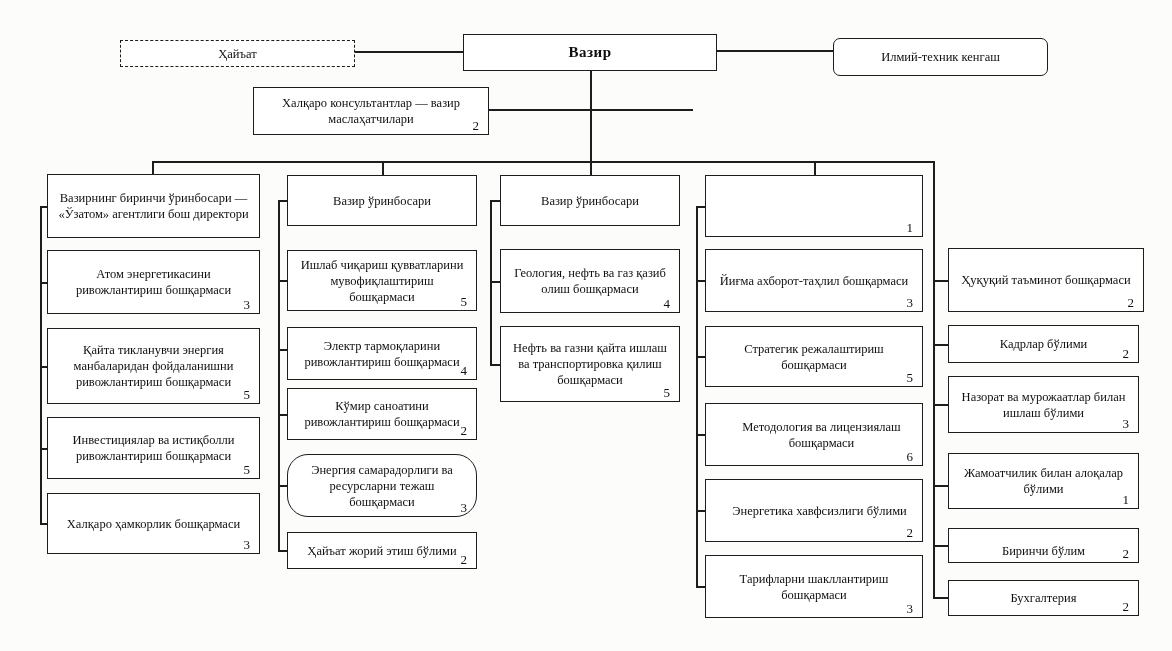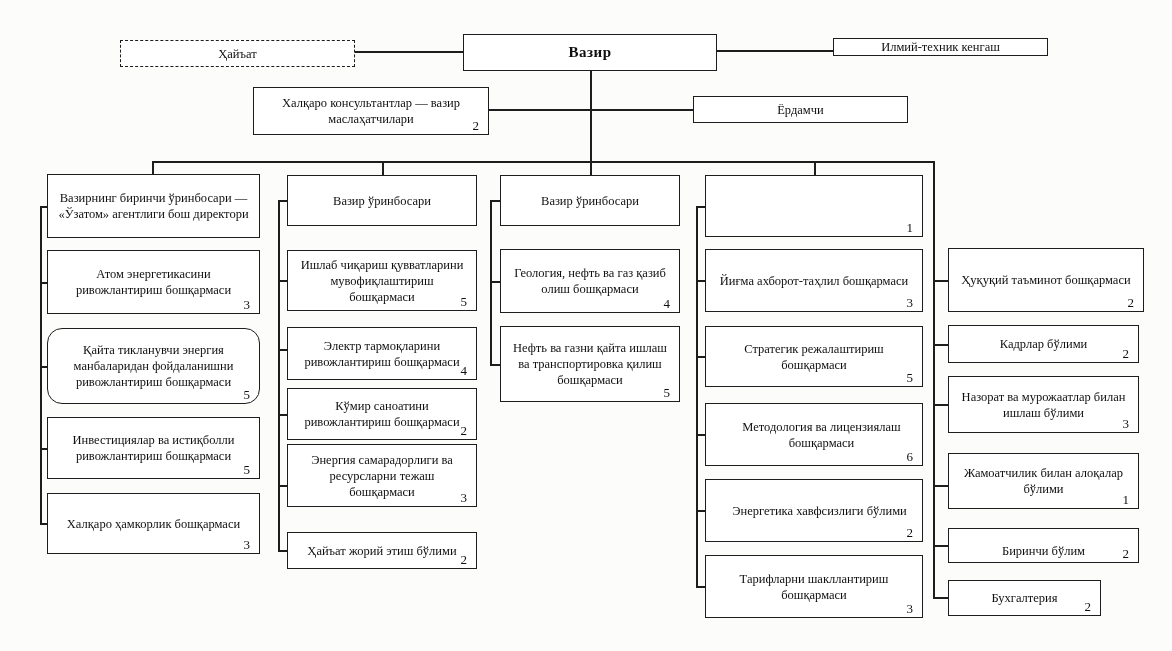--- a/index.html
+++ b/index.html
@@ -77,41 +77,38 @@
   <div class="hl" style="left:933px;top:597px;width:15px;"></div>
 
   <div class="box dashed" style="left:120px;top:40px;width:235px;height:27px;">
     <span>Ҳайъат</span>
   </div>
 
   <div class="box bold" style="left:463px;top:34px;width:254px;height:37px;">
     <span>Вазир</span>
   </div>
 
-  <div class="box" style="left:833px;top:38px;width:215px;height:18px;">
+  <div class="box" style="left:833px;top:38px;width:215px;height:38px;border-radius:7px;">
     <span>Илмий-техник кенгаш</span>
   </div>
 
   <div class="box" style="left:253px;top:87px;width:236px;height:48px;">
     <span>Халқаро консультантлар — вазир маслаҳатчилари</span>
     <span class="count">2</span>
   </div>
 
-  <div class="box" style="left:693px;top:96px;width:215px;height:27px;">
-    <span>Ёрдамчи</span>
-  </div>
 
   <div class="box" style="left:47px;top:174px;width:213px;height:64px;">
     <span>Вазирнинг биринчи ўринбосари — «Ўзатом» агентлиги бош директори</span>
   </div>
   <div class="box" style="left:47px;top:250px;width:213px;height:64px;">
     <span>Атом энергетикасини ривожлантириш бошқармаси</span>
     <span class="count">3</span>
   </div>
-  <div class="box" style="left:47px;top:328px;width:213px;height:76px;border-radius:15px;">
+  <div class="box" style="left:47px;top:328px;width:213px;height:76px;">
     <span>Қайта тикланувчи энергия манбаларидан фойдаланишни ривожлантириш бошқармаси</span>
     <span class="count">5</span>
   </div>
   <div class="box" style="left:47px;top:417px;width:213px;height:62px;">
     <span>Инвестициялар ва истиқболли ривожлантириш бошқармаси</span>
     <span class="count">5</span>
   </div>
   <div class="box" style="left:47px;top:493px;width:213px;height:61px;">
     <span>Халқаро ҳамкорлик бошқармаси</span>
     <span class="count">3</span>
@@ -125,21 +122,21 @@
     <span class="count">5</span>
   </div>
   <div class="box" style="left:287px;top:327px;width:190px;height:53px;">
     <span>Электр тармоқларини ривожлантириш бошқармаси</span>
     <span class="count">4</span>
   </div>
   <div class="box" style="left:287px;top:388px;width:190px;height:52px;">
     <span>Кўмир саноатини ривожлантириш бошқармаси</span>
     <span class="count">2</span>
   </div>
-  <div class="box" style="left:287px;top:444px;width:190px;height:63px;">
+  <div class="box" style="left:287px;top:454px;width:190px;height:63px;border-radius:21px;">
     <span>Энергия самарадорлиги ва ресурсларни тежаш бошқармаси</span>
     <span class="count">3</span>
   </div>
   <div class="box" style="left:287px;top:532px;width:190px;height:37px;">
     <span>Ҳайъат жорий этиш бўлими</span>
     <span class="count">2</span>
   </div>
 
   <div class="box" style="left:500px;top:175px;width:180px;height:51px;">
     <span>Вазир ўринбосари</span>
@@ -190,18 +187,18 @@
     <span class="count">3</span>
   </div>
   <div class="box" style="left:948px;top:453px;width:191px;height:56px;">
     <span>Жамоатчилик билан алоқалар бўлими</span>
     <span class="count">1</span>
   </div>
   <div class="box" style="left:948px;top:528px;width:191px;height:35px;align-items:flex-end;">
     <span>Биринчи бўлим</span>
     <span class="count">2</span>
   </div>
-  <div class="box" style="left:948px;top:580px;width:153px;height:36px;">
+  <div class="box" style="left:948px;top:580px;width:191px;height:36px;">
     <span>Бухгалтерия</span>
     <span class="count">2</span>
   </div>
 
 </div>
 
 </body></html>

